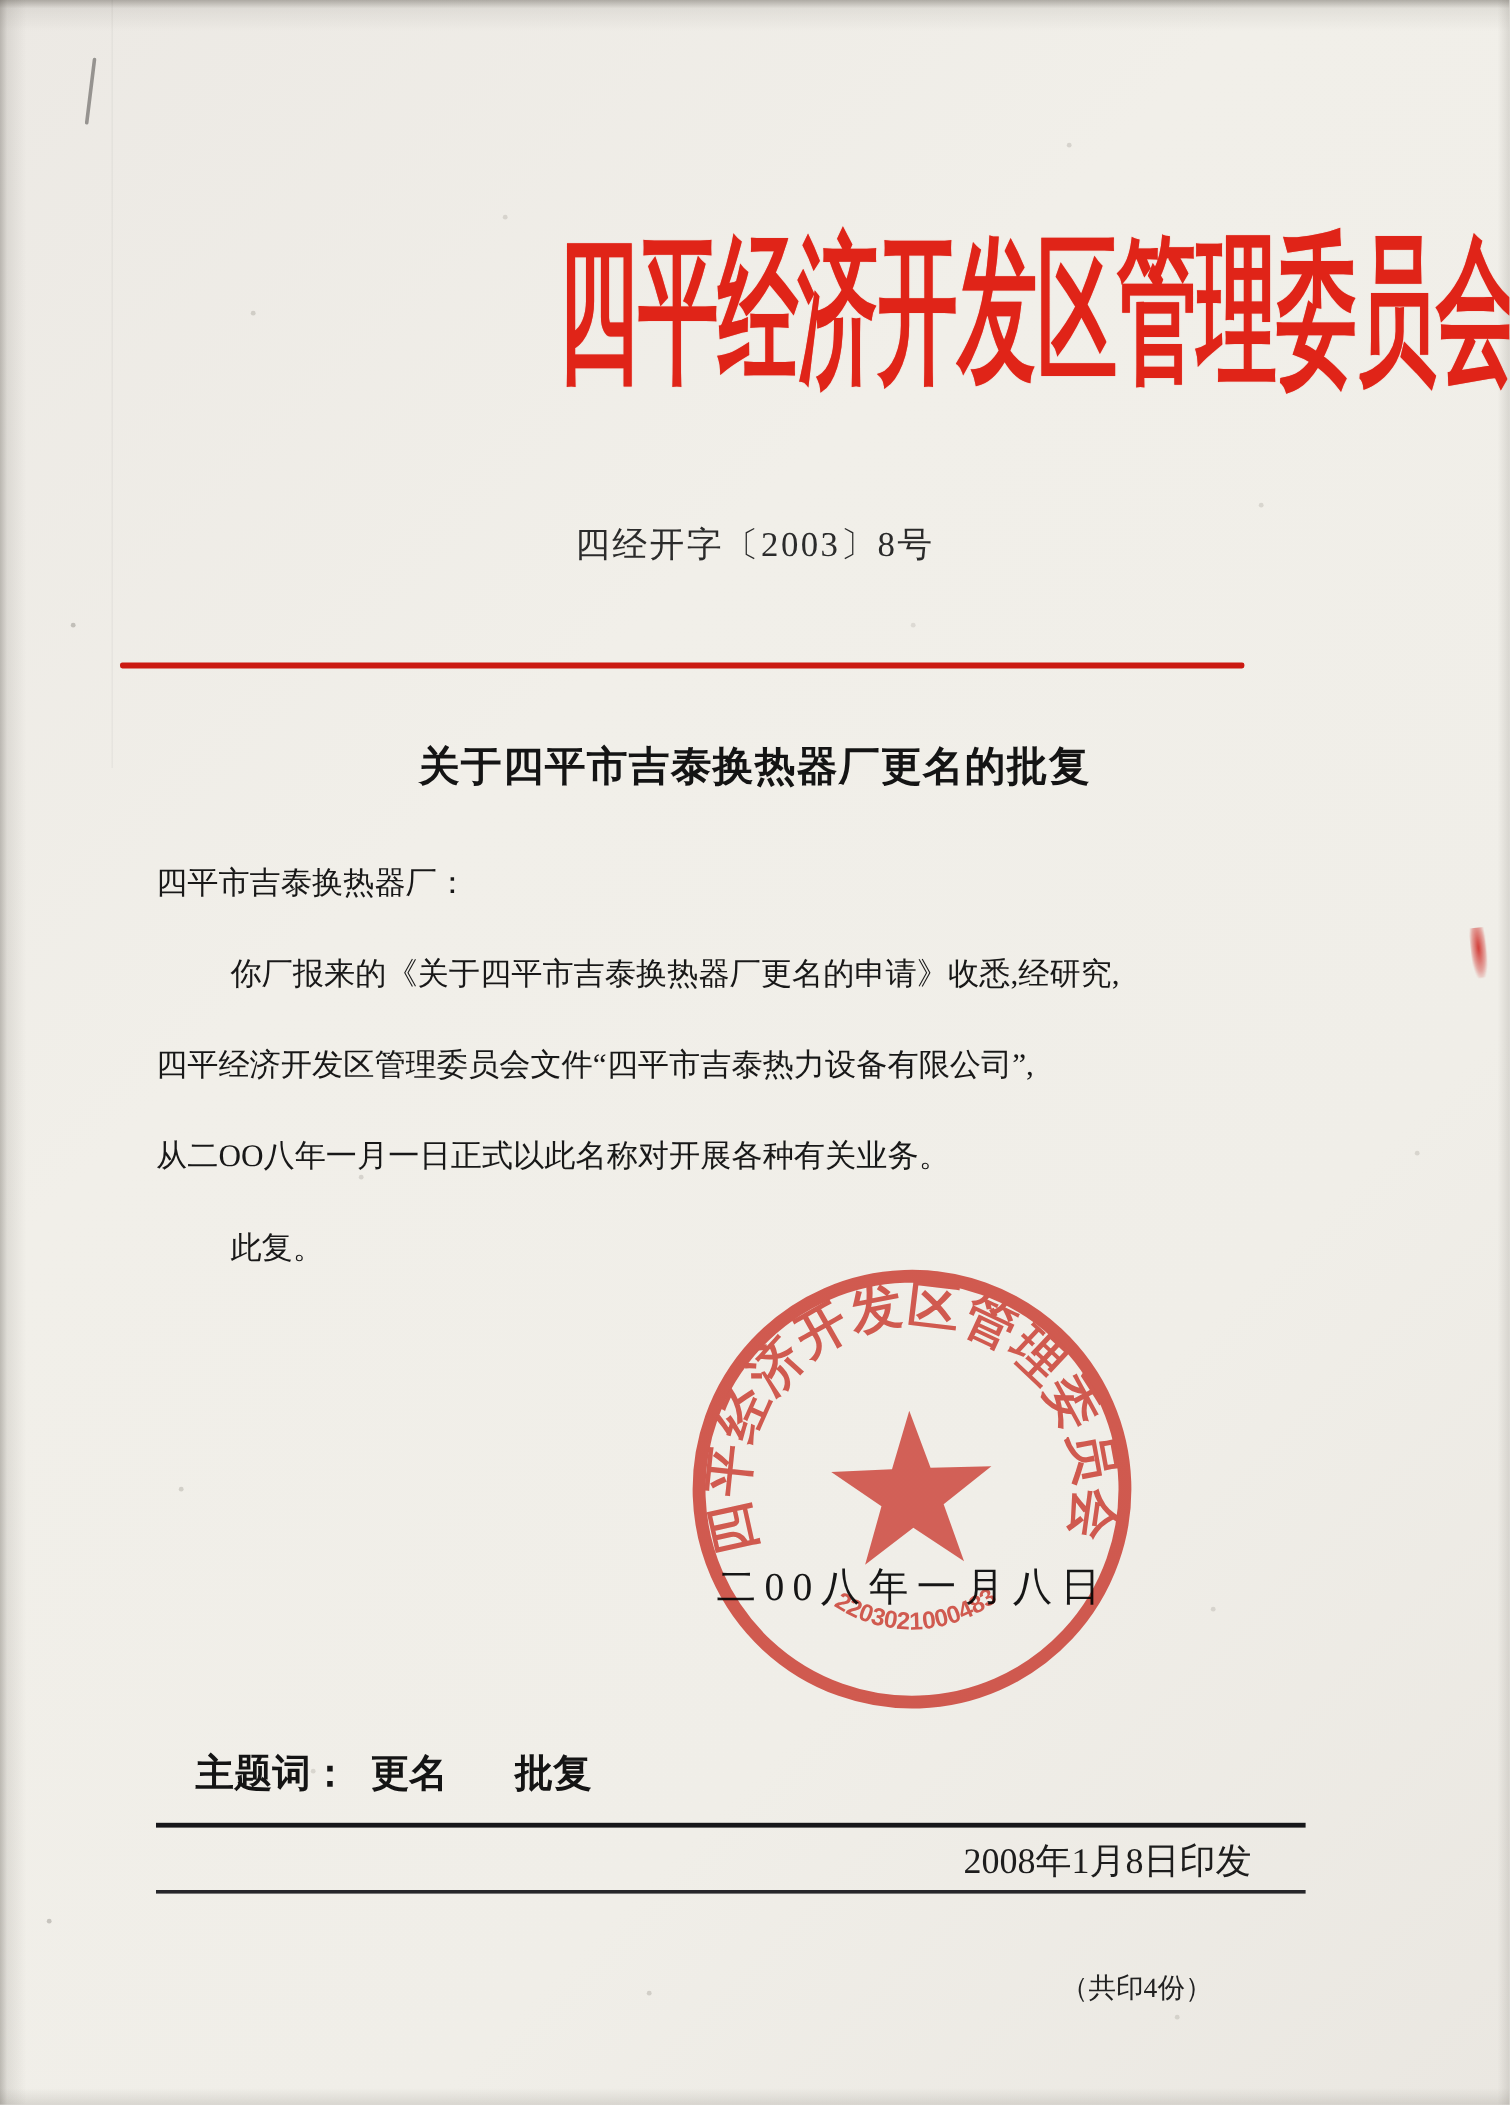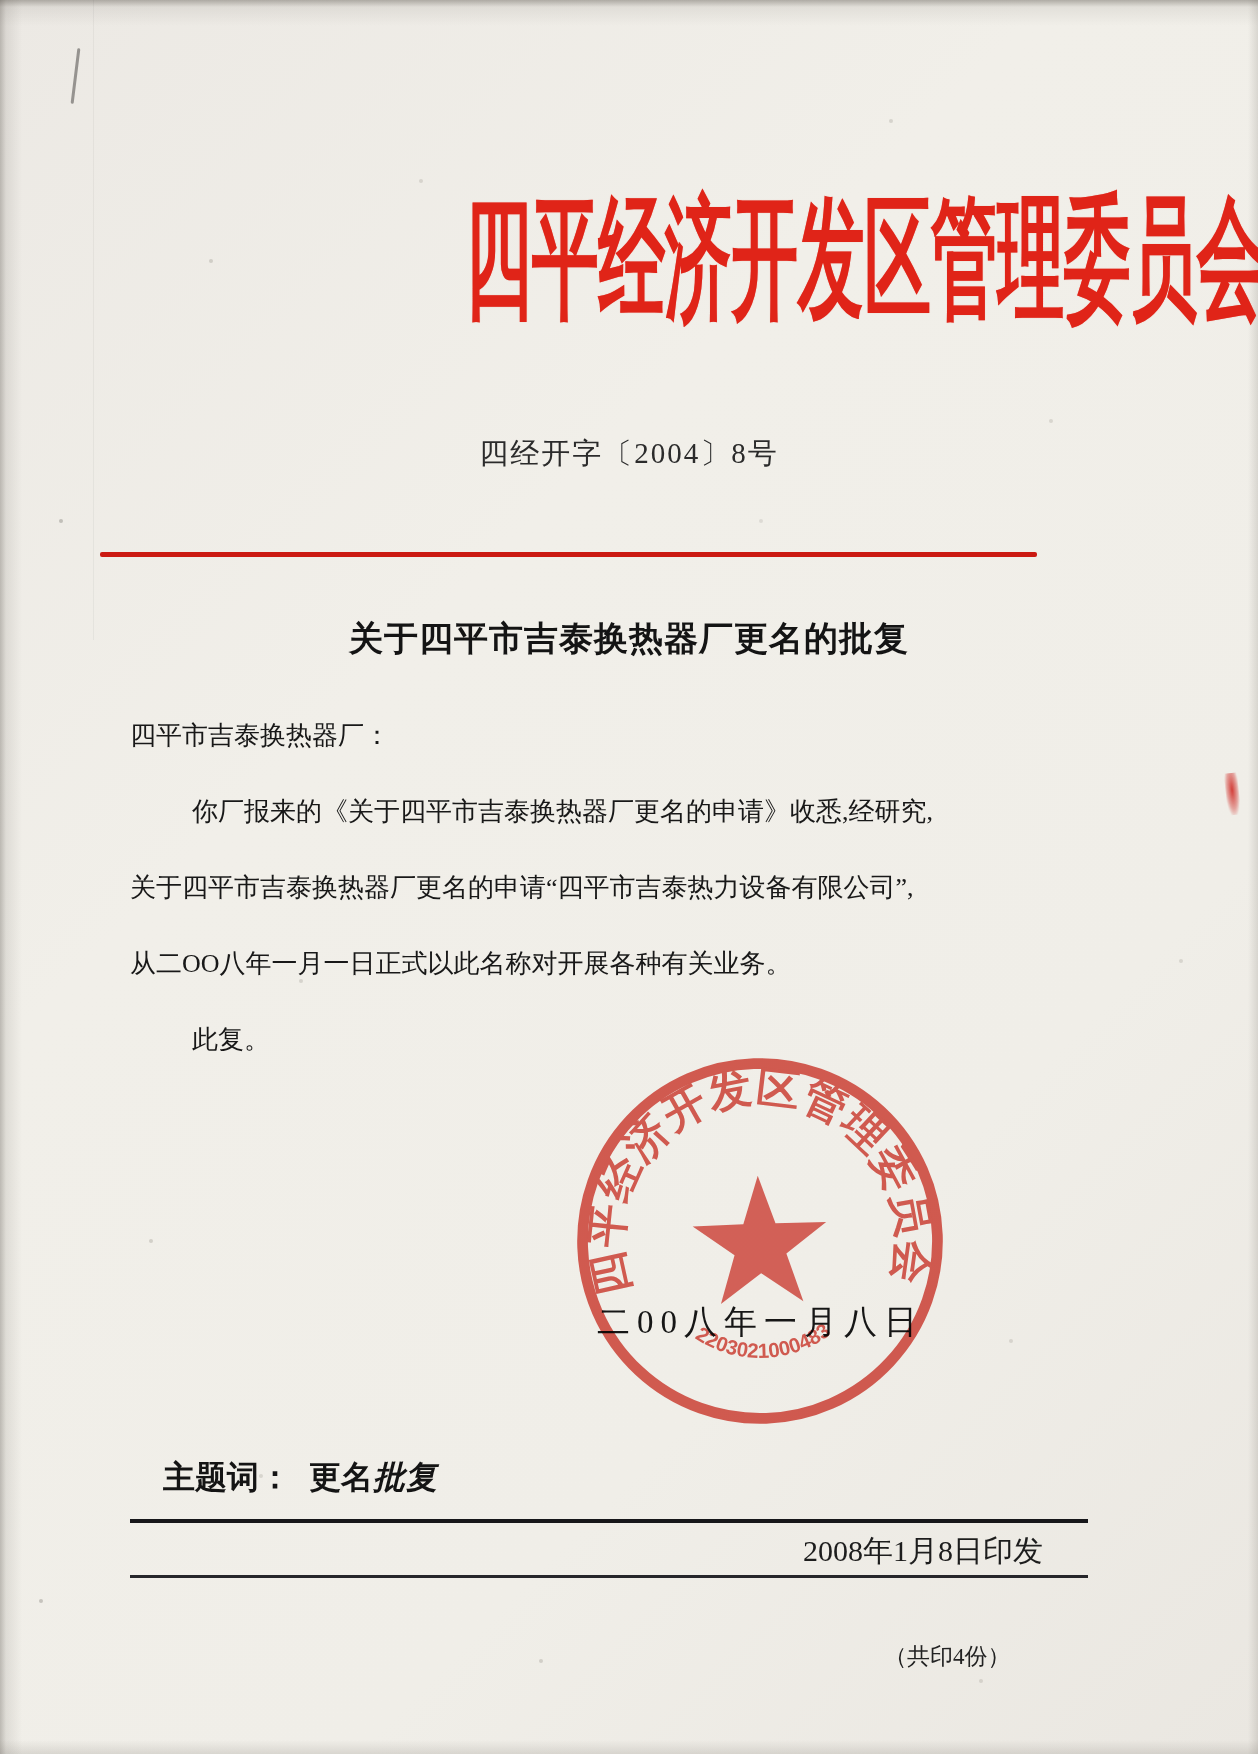--- a/index.html
+++ b/index.html
@@ -37,21 +37,21 @@
   .bline{height:76px;line-height:76px;white-space:nowrap;}
   .indent{padding-left:62px;}
   
   #issue-date-cn{left:597px;top:1300px;font-size:33px;letter-spacing:7px;color:#161616;white-space:nowrap;z-index:1;}
   #seal{left:565px;top:1046px;width:390px;height:390px;z-index:2;opacity:.86;mix-blend-mode:multiply;}
   
   #subject-row{left:163px;top:1456px;white-space:nowrap;
     font-family:"Liberation Sans","DejaVu Sans",sans-serif;
     font-size:32px;font-weight:bold;color:#141414;}
   #subject-term-1{margin-left:18px;}
-  #subject-term-2{font-style:italic;}
+  #subject-term-2{margin-left:56px;}
   
   #footer-rule-top{left:130px;top:1519px;width:958px;height:4px;background:#17171a;}
   #footer-office{left:145px;top:1531px;font-size:30px;color:#1d1d1d;letter-spacing:1px;}
   #footer-date{right:215px;top:1531px;font-size:30px;color:#1d1d1d;}
   #footer-rule-bottom{left:130px;top:1575px;width:958px;height:3px;background:#26262a;}
   #footer-copies{left:884px;top:1604px;font-size:23px;color:#222;margin-top:37px;}
   
   #crease-line{left:93px;top:0;width:1px;height:640px;background:rgba(60,60,60,.06);}
   #scratch-mark{left:74px;top:48px;width:3px;height:56px;background:rgba(45,42,40,.45);transform:rotate(7deg);border-radius:2px;}
   #red-smudge{left:1226px;top:773px;width:13px;height:42px;
@@ -82,30 +82,30 @@
 
   <div class="abs" id="crease-line"></div>
   <div class="abs" id="scratch-mark"></div>
   <div class="abs" id="red-smudge"></div>
   <div class="abs" id="paper-speckles"></div>
 
   <div class="abs" id="header-wrap">
     <div id="header-title">四平经济开发区管理委员会文件</div>
   </div>
 
-  <div class="abs" id="doc-number">四经开字〔2004〕8号</div>
+  <div class="abs" id="doc-number">四经开字〔2003〕8号</div>
 
   <div class="abs" id="red-rule"></div>
 
   <div class="abs" id="doc-title">关于四平市吉泰换热器厂更名的批复</div>
 
   <div class="abs" id="body-block">
     <div class="bline">四平市吉泰换热器厂：</div>
     <div class="bline indent">你厂报来的《关于四平市吉泰换热器厂更名的申请》收悉,经研究,</div>
-    <div class="bline">关于四平市吉泰换热器厂更名的申请“四平市吉泰热力设备有限公司”,</div>
+    <div class="bline">四平经济开发区管理委员会文件“四平市吉泰热力设备有限公司”,</div>
     <div class="bline">从二OO八年一月一日正式以此名称对开展各种有关业务。</div>
     <div class="bline indent">此复。</div>
   </div>
 
   <div class="abs" id="issue-date-cn">二00八年一月八日</div>
 
   <svg class="abs" id="seal" viewBox="0 0 400 400">
     <g transform="rotate(-2 200 200)" fill="#d8453b">
       <circle cx="200" cy="200" r="182" fill="none" stroke="#d8453b" stroke-width="11"></circle>
       <polygon opacity="0.95" points="200,133 216.5,182.3 268.5,182.8 226.6,213.7 242.3,263.2 200,233 157.7,263.2 173.4,213.7 131.5,182.8 183.5,182.3"></polygon>

